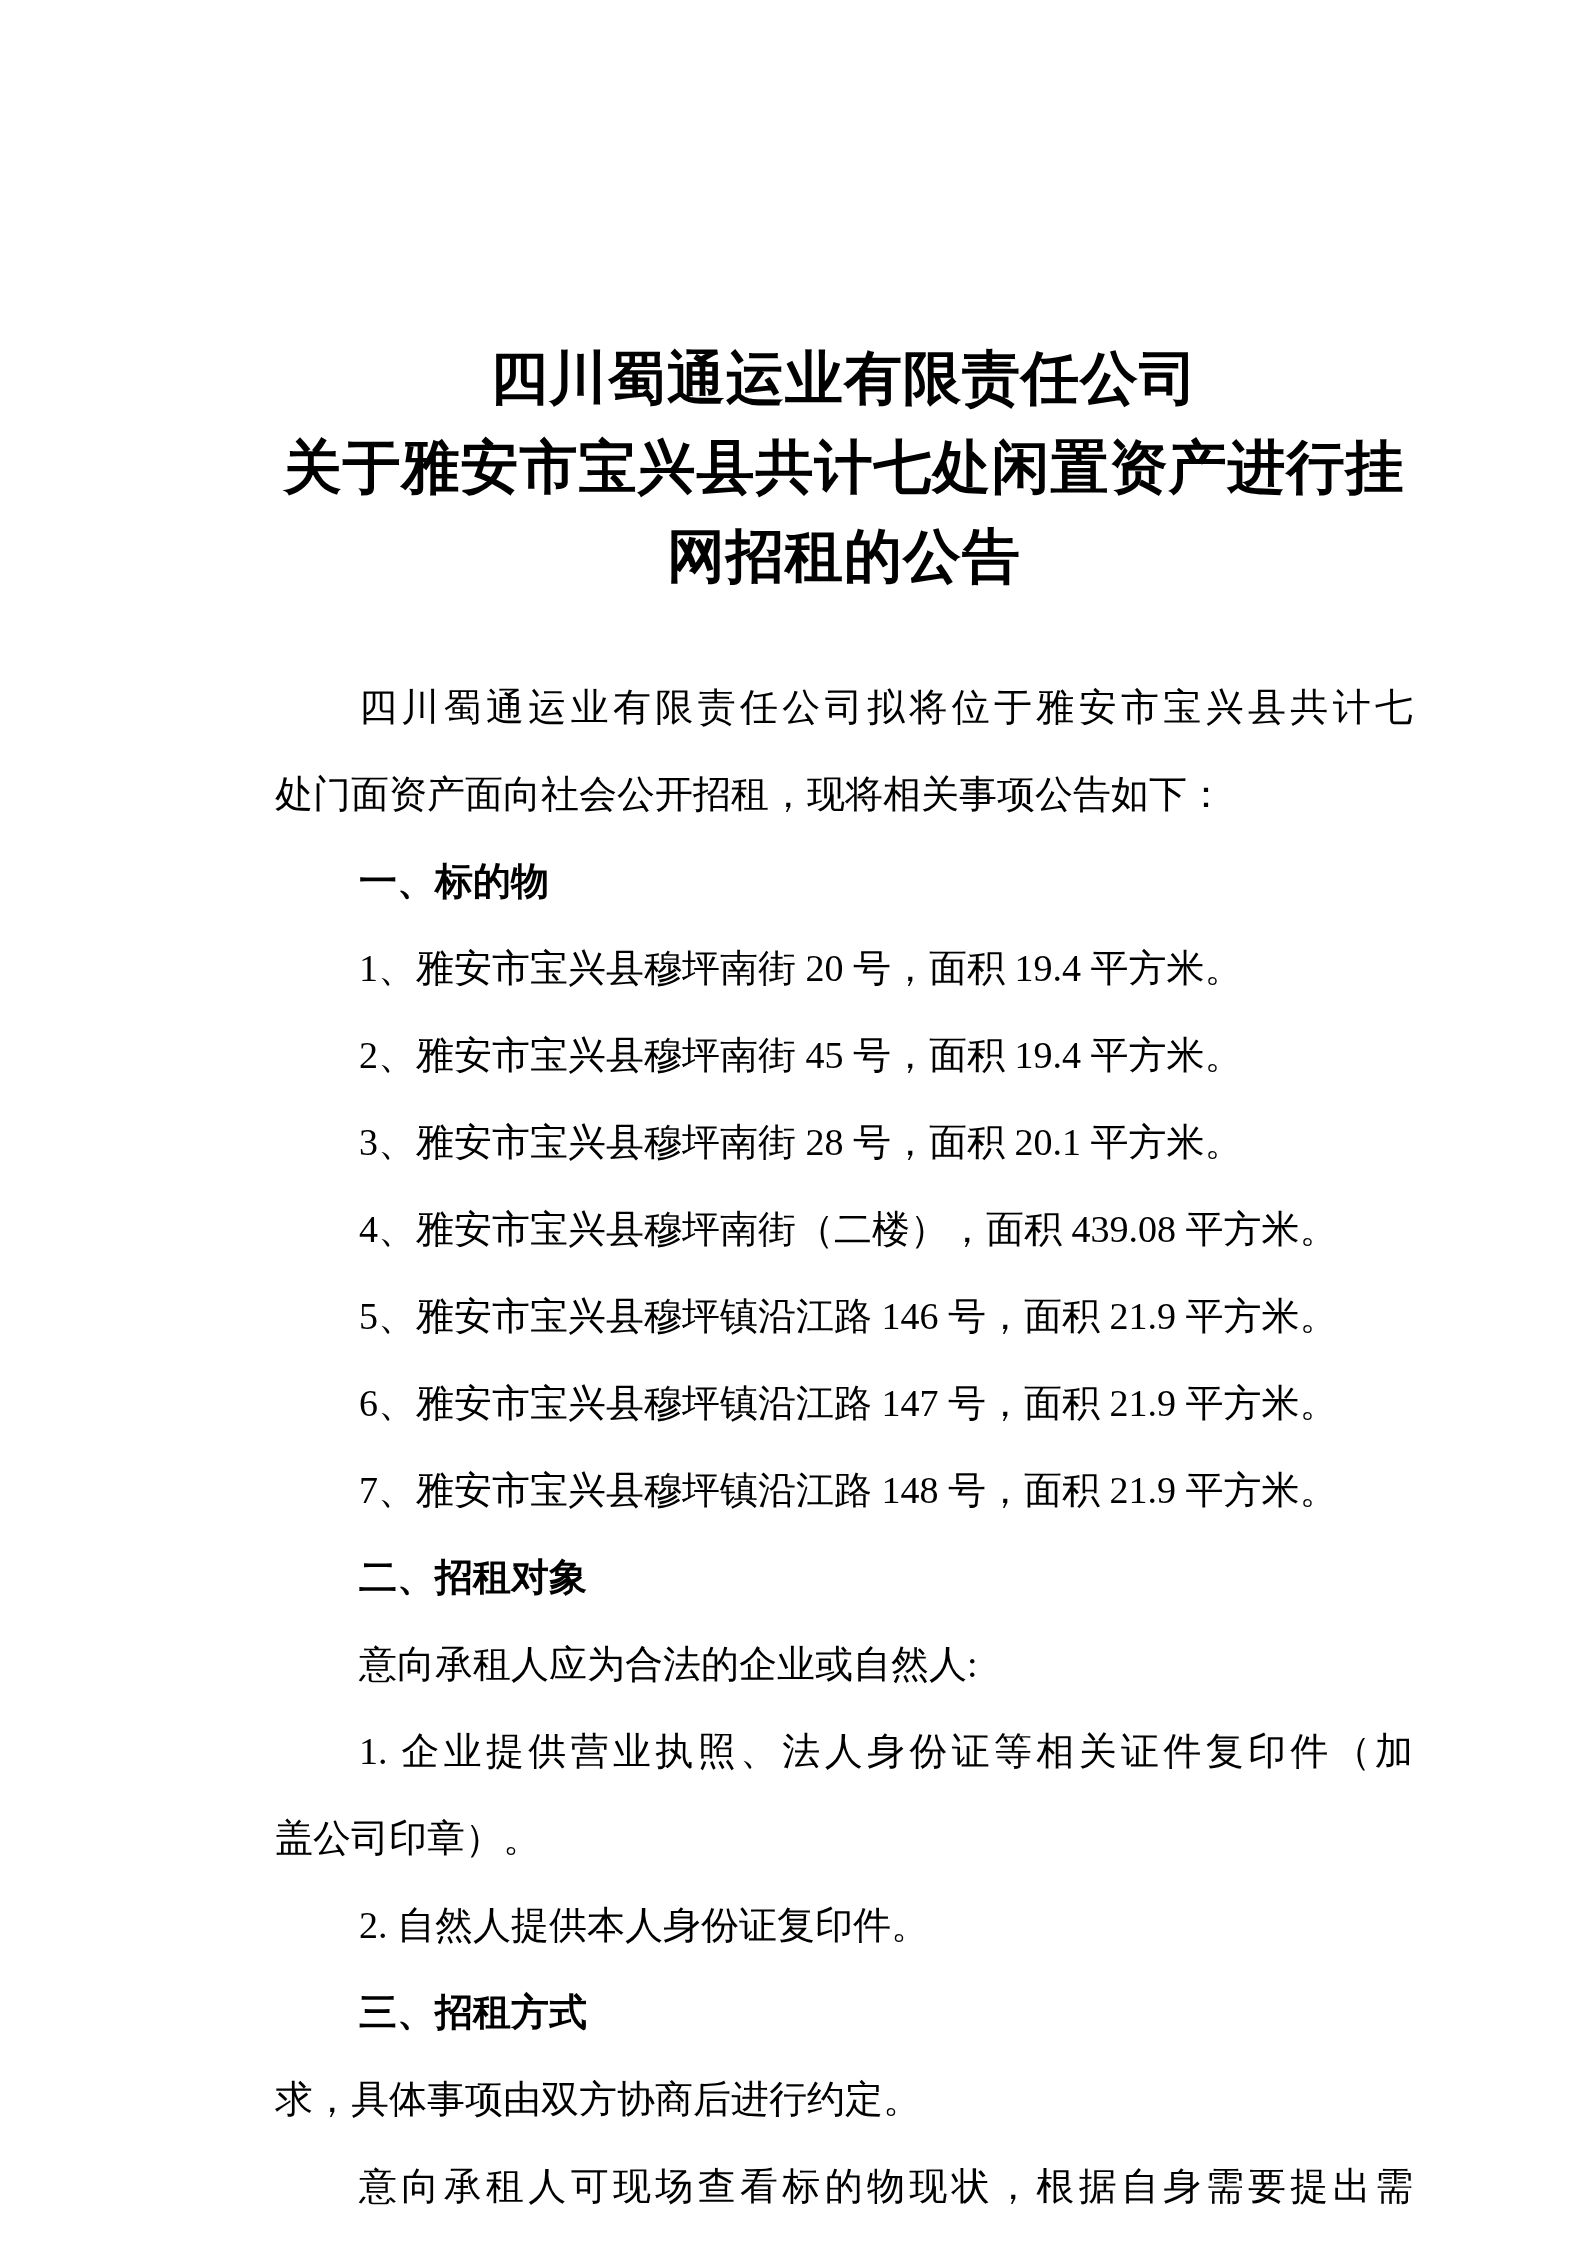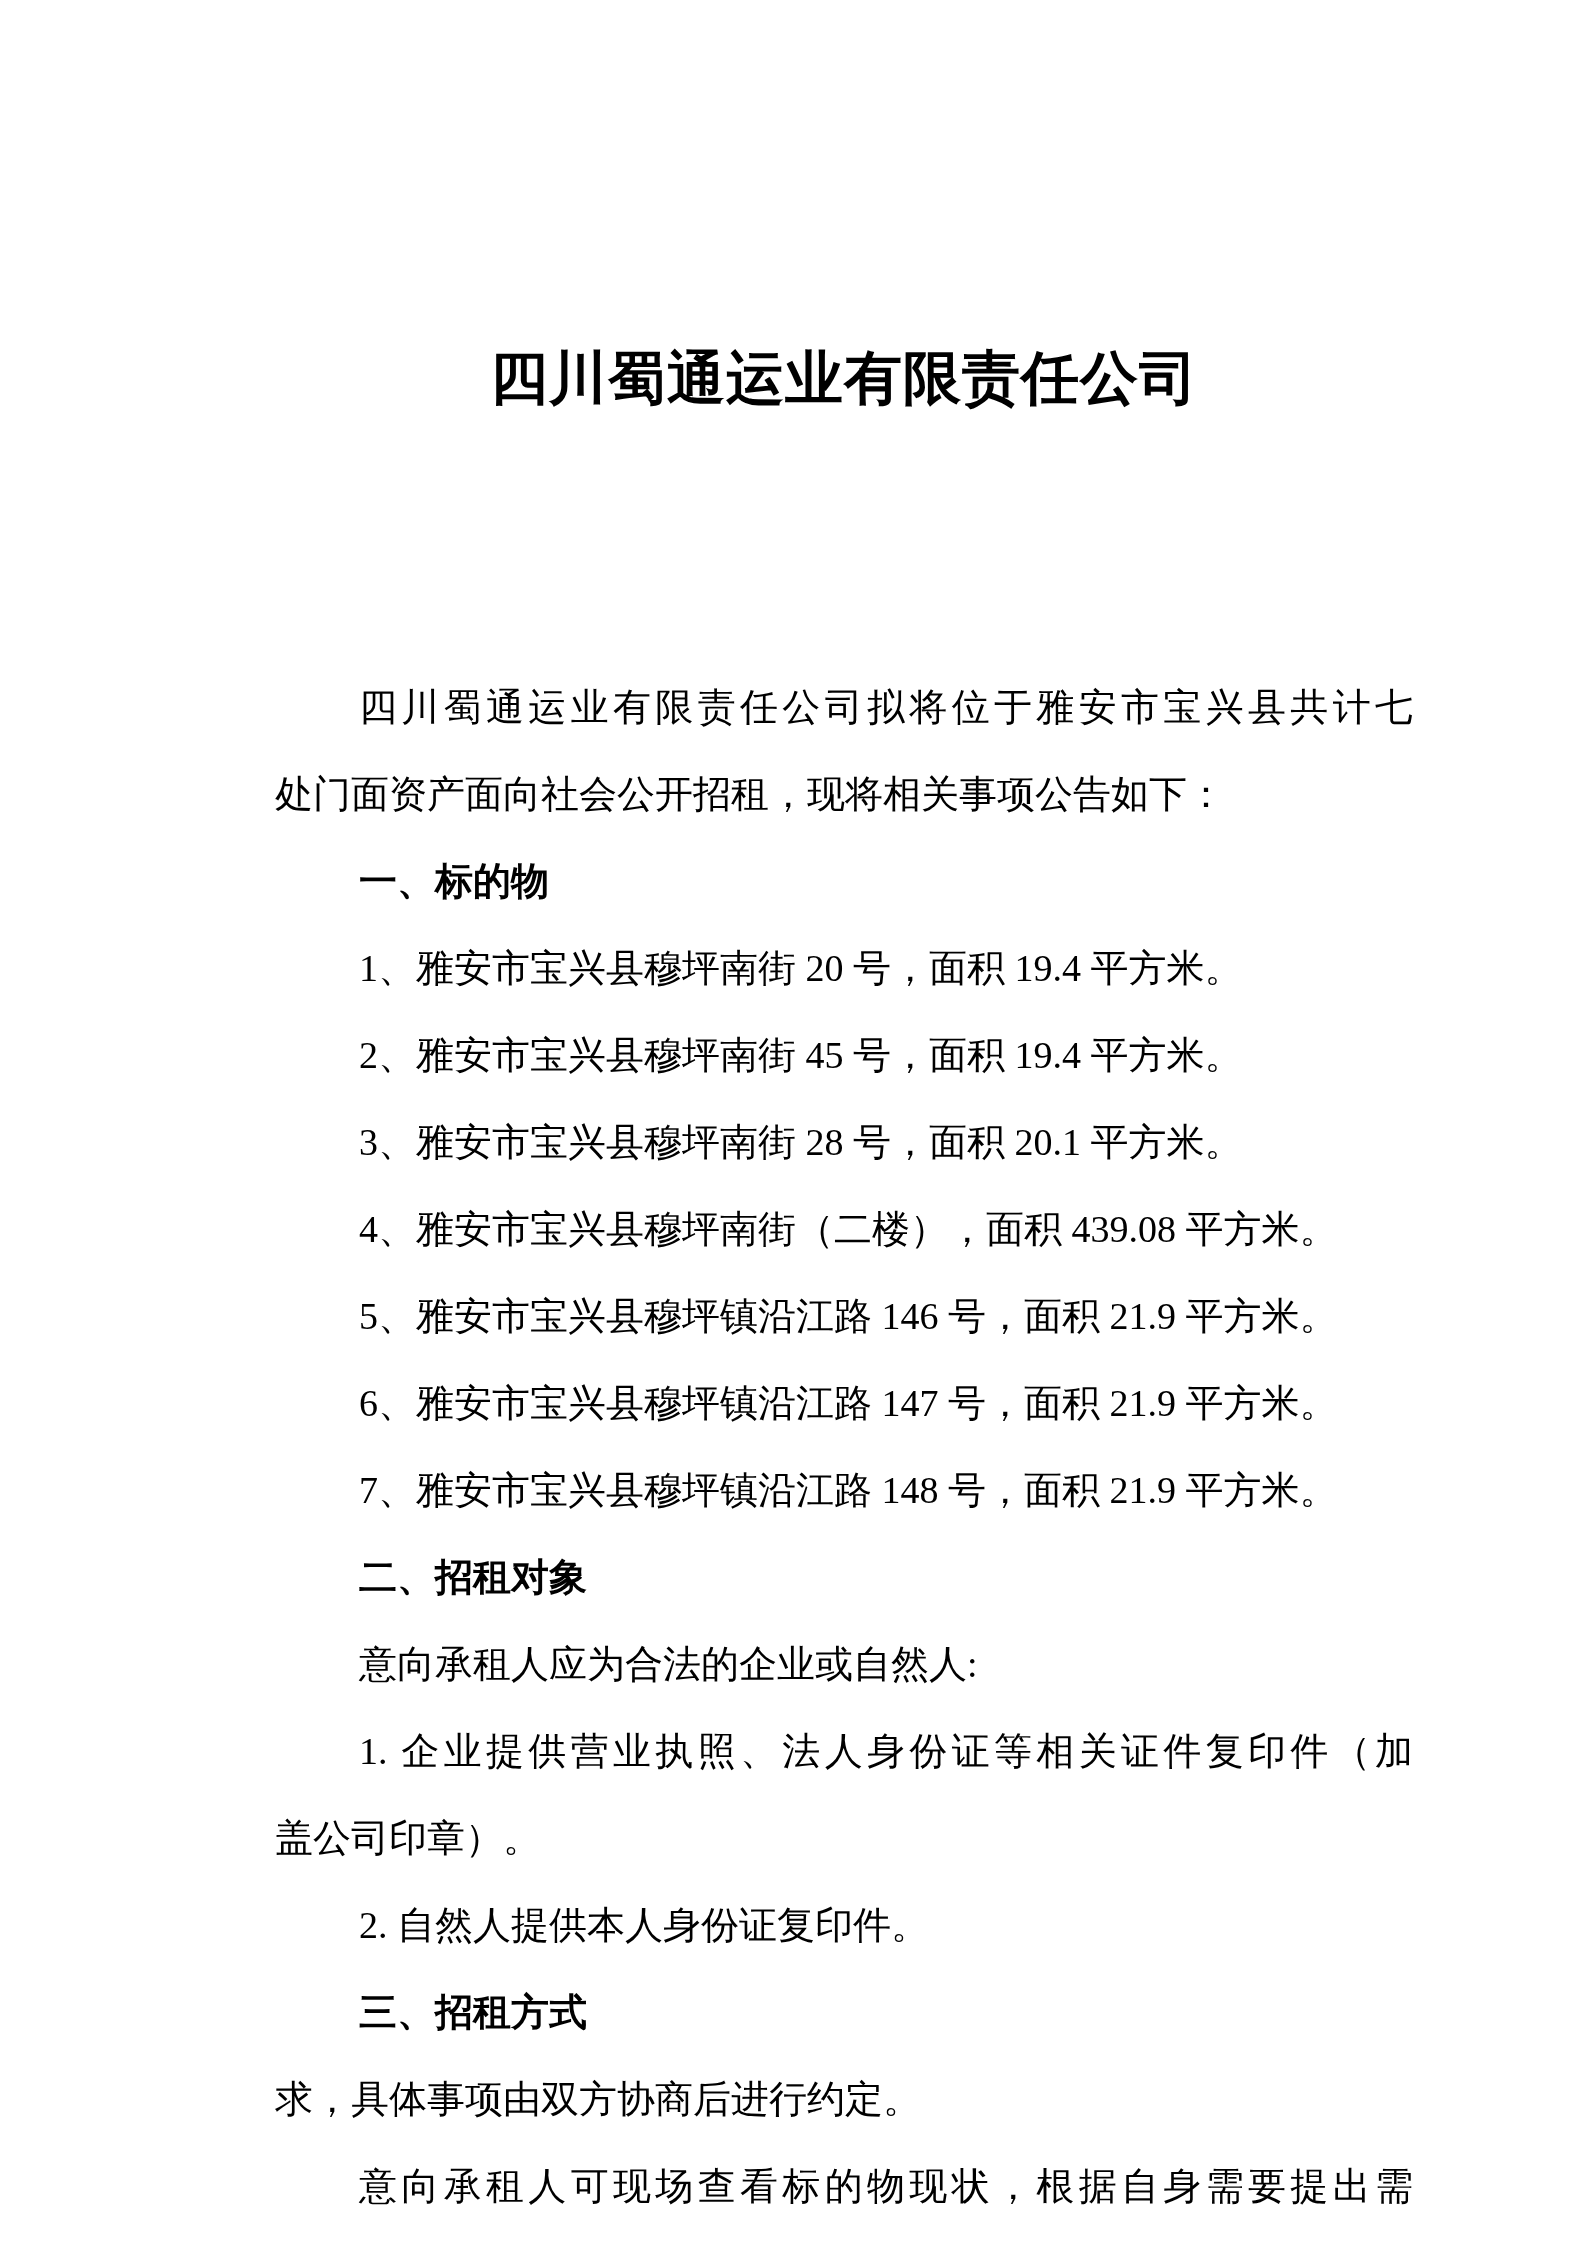--- a/index.html
+++ b/index.html
@@ -47,20 +47,22 @@
   .mt6 { margin-top: 6px; }
   .mt9 { margin-top: 9px; }
 </style>
 </head>
 <body>
 
 <div class="page">
 
   <header class="doc-title">
     <div class="title-line">四川蜀通运业有限责任公司</div>
+    <div class="title-line">关于雅安市宝兴县共计七处闲置资产进行挂</div>
+    <div class="title-line">网招租的公告</div>
   </header>
 
   <main class="doc-body">
 
     <div class="line fill indent">四川蜀通运业有限责任公司拟将位于雅安市宝兴县共计七</div>
     <div class="line">处门面资产面向社会公开招租，现将相关事项公告如下：</div>
 
     <div class="line heading indent">一、标的物</div>
 
     <div class="line indent">1、雅安市宝兴县穆坪南街 20 号，面积 19.4 平方米。</div>

